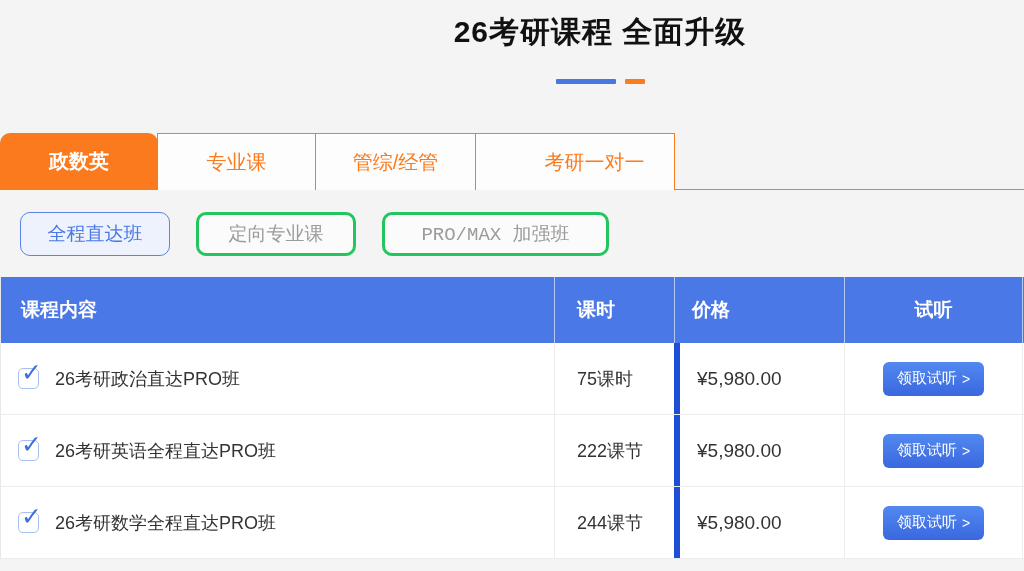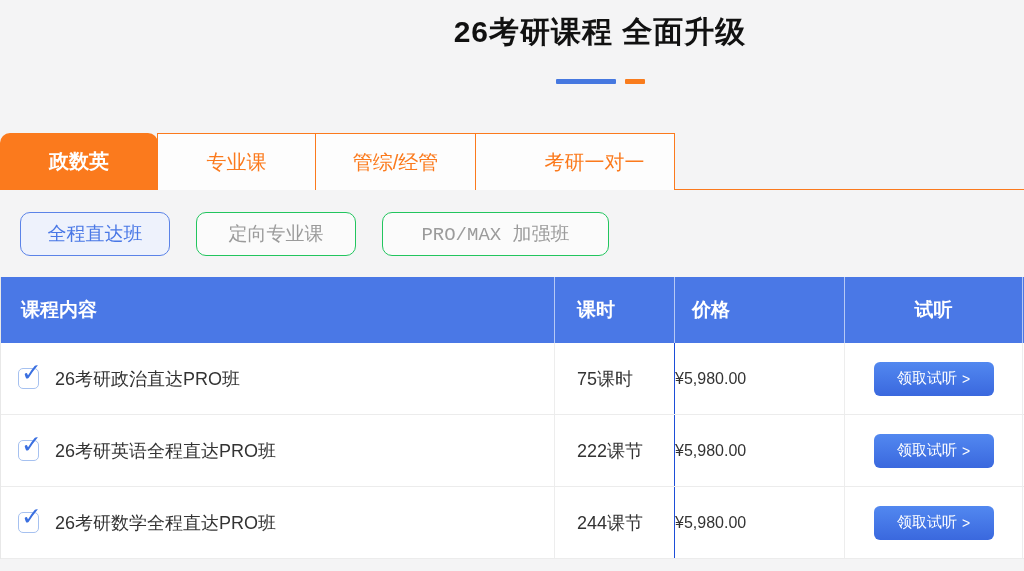--- a/index.html
+++ b/index.html
@@ -51,21 +51,21 @@
   .tab:nth-child(5){width:225px;border-radius:0 10px 0 0;}
   .tab.active{
     background:var(--orange);color:#fff;font-weight:bold;
     border:none;border-radius:10px 10px 0 0;margin-left:0;
   }
 
   
   .subtabs{position:absolute;top:212px;left:20px;display:flex;}
   .pill{
     height:44px;border-radius:10px;font-size:19px;cursor:pointer;
-    background:#fbfbfb;border:1px solid #22c55e;color:#9b9b9b;
+    background:#fbfbfb;border:3px solid #22c55e;color:#9b9b9b;
     margin-right:26px;flex:none;
     font-family:"Liberation Sans","DejaVu Sans",sans-serif;
   }
   .pill:nth-child(1){width:150px;}
   .pill:nth-child(2){width:160px;}
   .pill:nth-child(3){width:227px;font-family:Liberation Mono, monospace;}
   .pill.active{
     background:var(--pill-blue-bg);border:1px solid #5b83e8;color:#4a78e6;
   }
 
@@ -86,35 +86,35 @@
   .th:nth-child(1){padding-left:20px;}
   .th:nth-child(2){padding-left:22px;border-left:1px solid rgba(255,255,255,.6);}
   .th:nth-child(3){padding-left:17px;border-left:1px solid rgba(255,255,255,.6);}
   .th:nth-child(4){justify-content:center;border-left:1px solid rgba(255,255,255,.6);}
   .th:nth-child(5){border-left:1px solid rgba(255,255,255,.6);}
 
   .trow{height:72px;background:#fff;border-bottom:1px solid var(--row-border);}
   .td{display:flex;align-items:center;font-size:18px;color:#333;}
   .td-name{padding-left:17px;}
   .td-hours{padding-left:22px;border-left:1px solid #ededed;}
-  .td-price{border-left:1px solid #1d4ed8;font-size:16px;}
+  .td-price{padding-left:17px;border-left:6px solid #1d4ed8;font-size:19px;}
   .td-cta{justify-content:center;border-left:1px solid #ededed;}
   .td-extra{border-left:1px solid #ededed;}
 
   .checkbox{
     position:relative;width:21px;height:21px;flex:none;
     border:1px solid #a6c1f0;border-radius:5px;background:#fff;
     margin-right:16px;cursor:pointer;
   }
   .check{
     position:absolute;top:-9px;left:2px;
     font-size:25px;font-weight:bold;color:#3a6fe0;line-height:1;
   }
   .cta{
-    width:120px;height:34px;border:none;border-radius:6px;cursor:pointer;
+    width:101px;height:34px;border:none;border-radius:6px;cursor:pointer;
     background:linear-gradient(180deg,var(--btn-top),var(--btn-bottom));
     color:#fff;font-size:15px;
     display:flex;align-items:center;justify-content:center;gap:5px;
     font-family:"Liberation Sans","DejaVu Sans",sans-serif;
   }
   .chev{font-size:14px;}
 </style>
 </head>
 <body>
 

